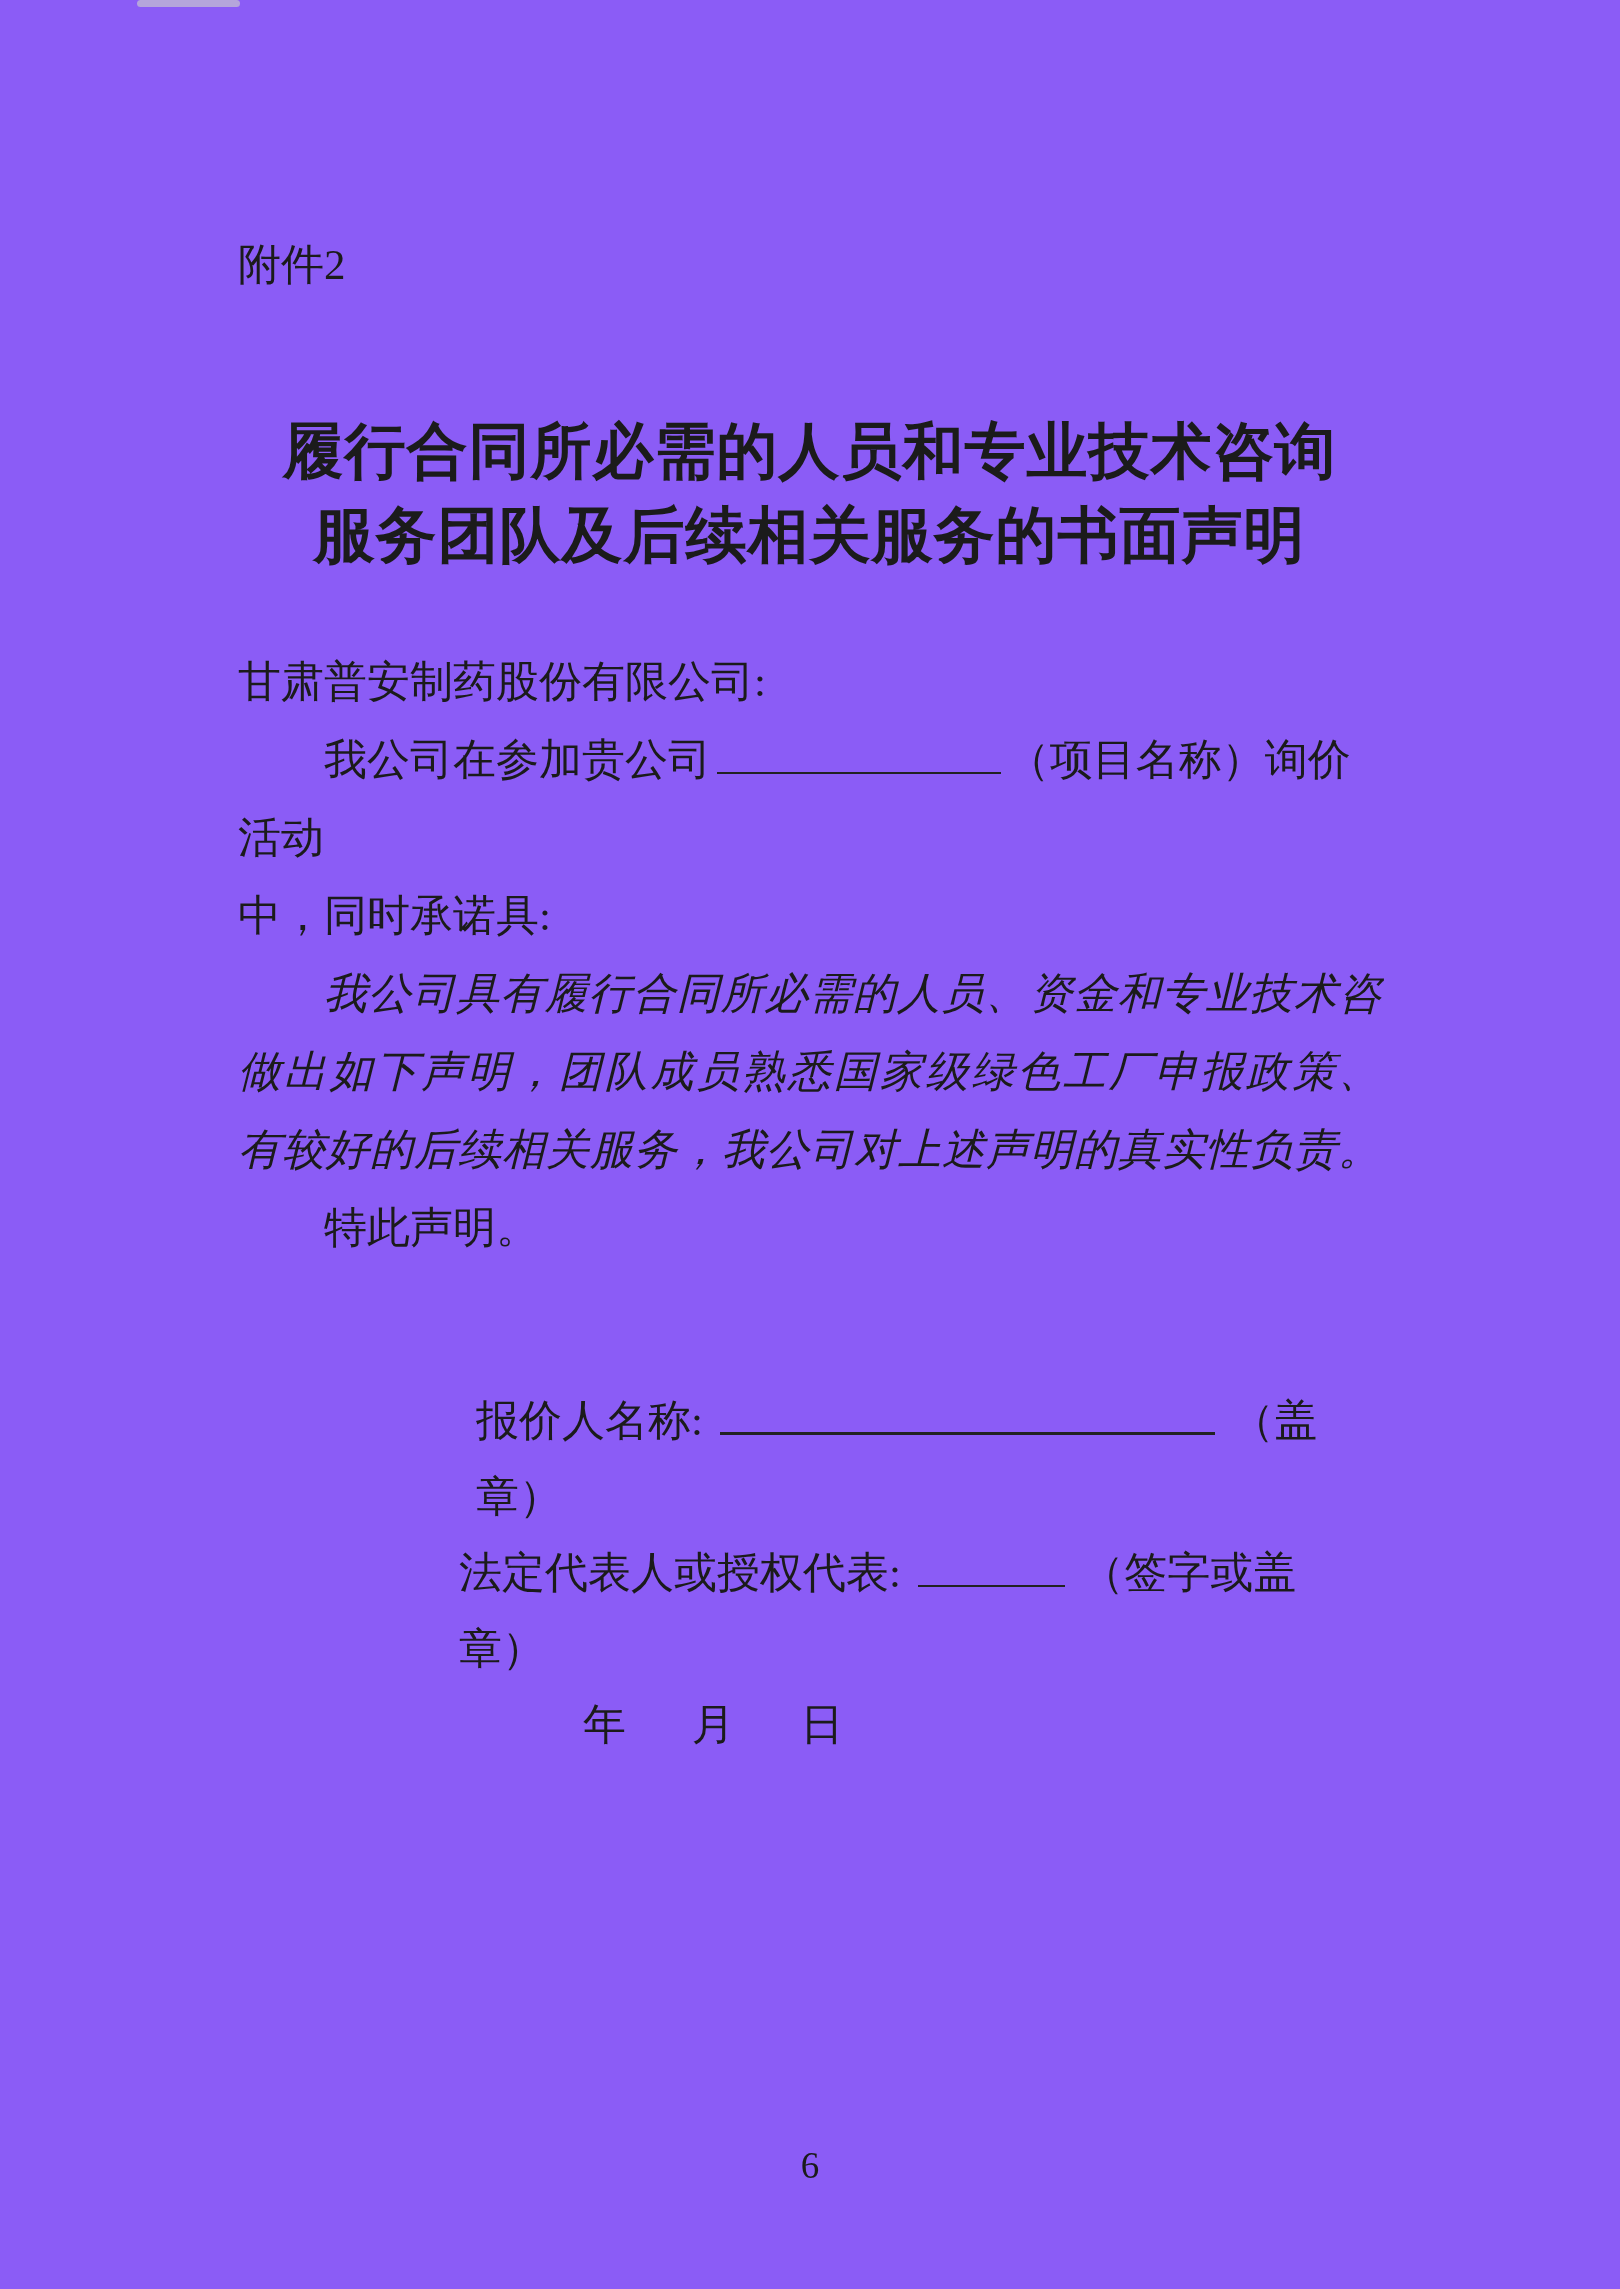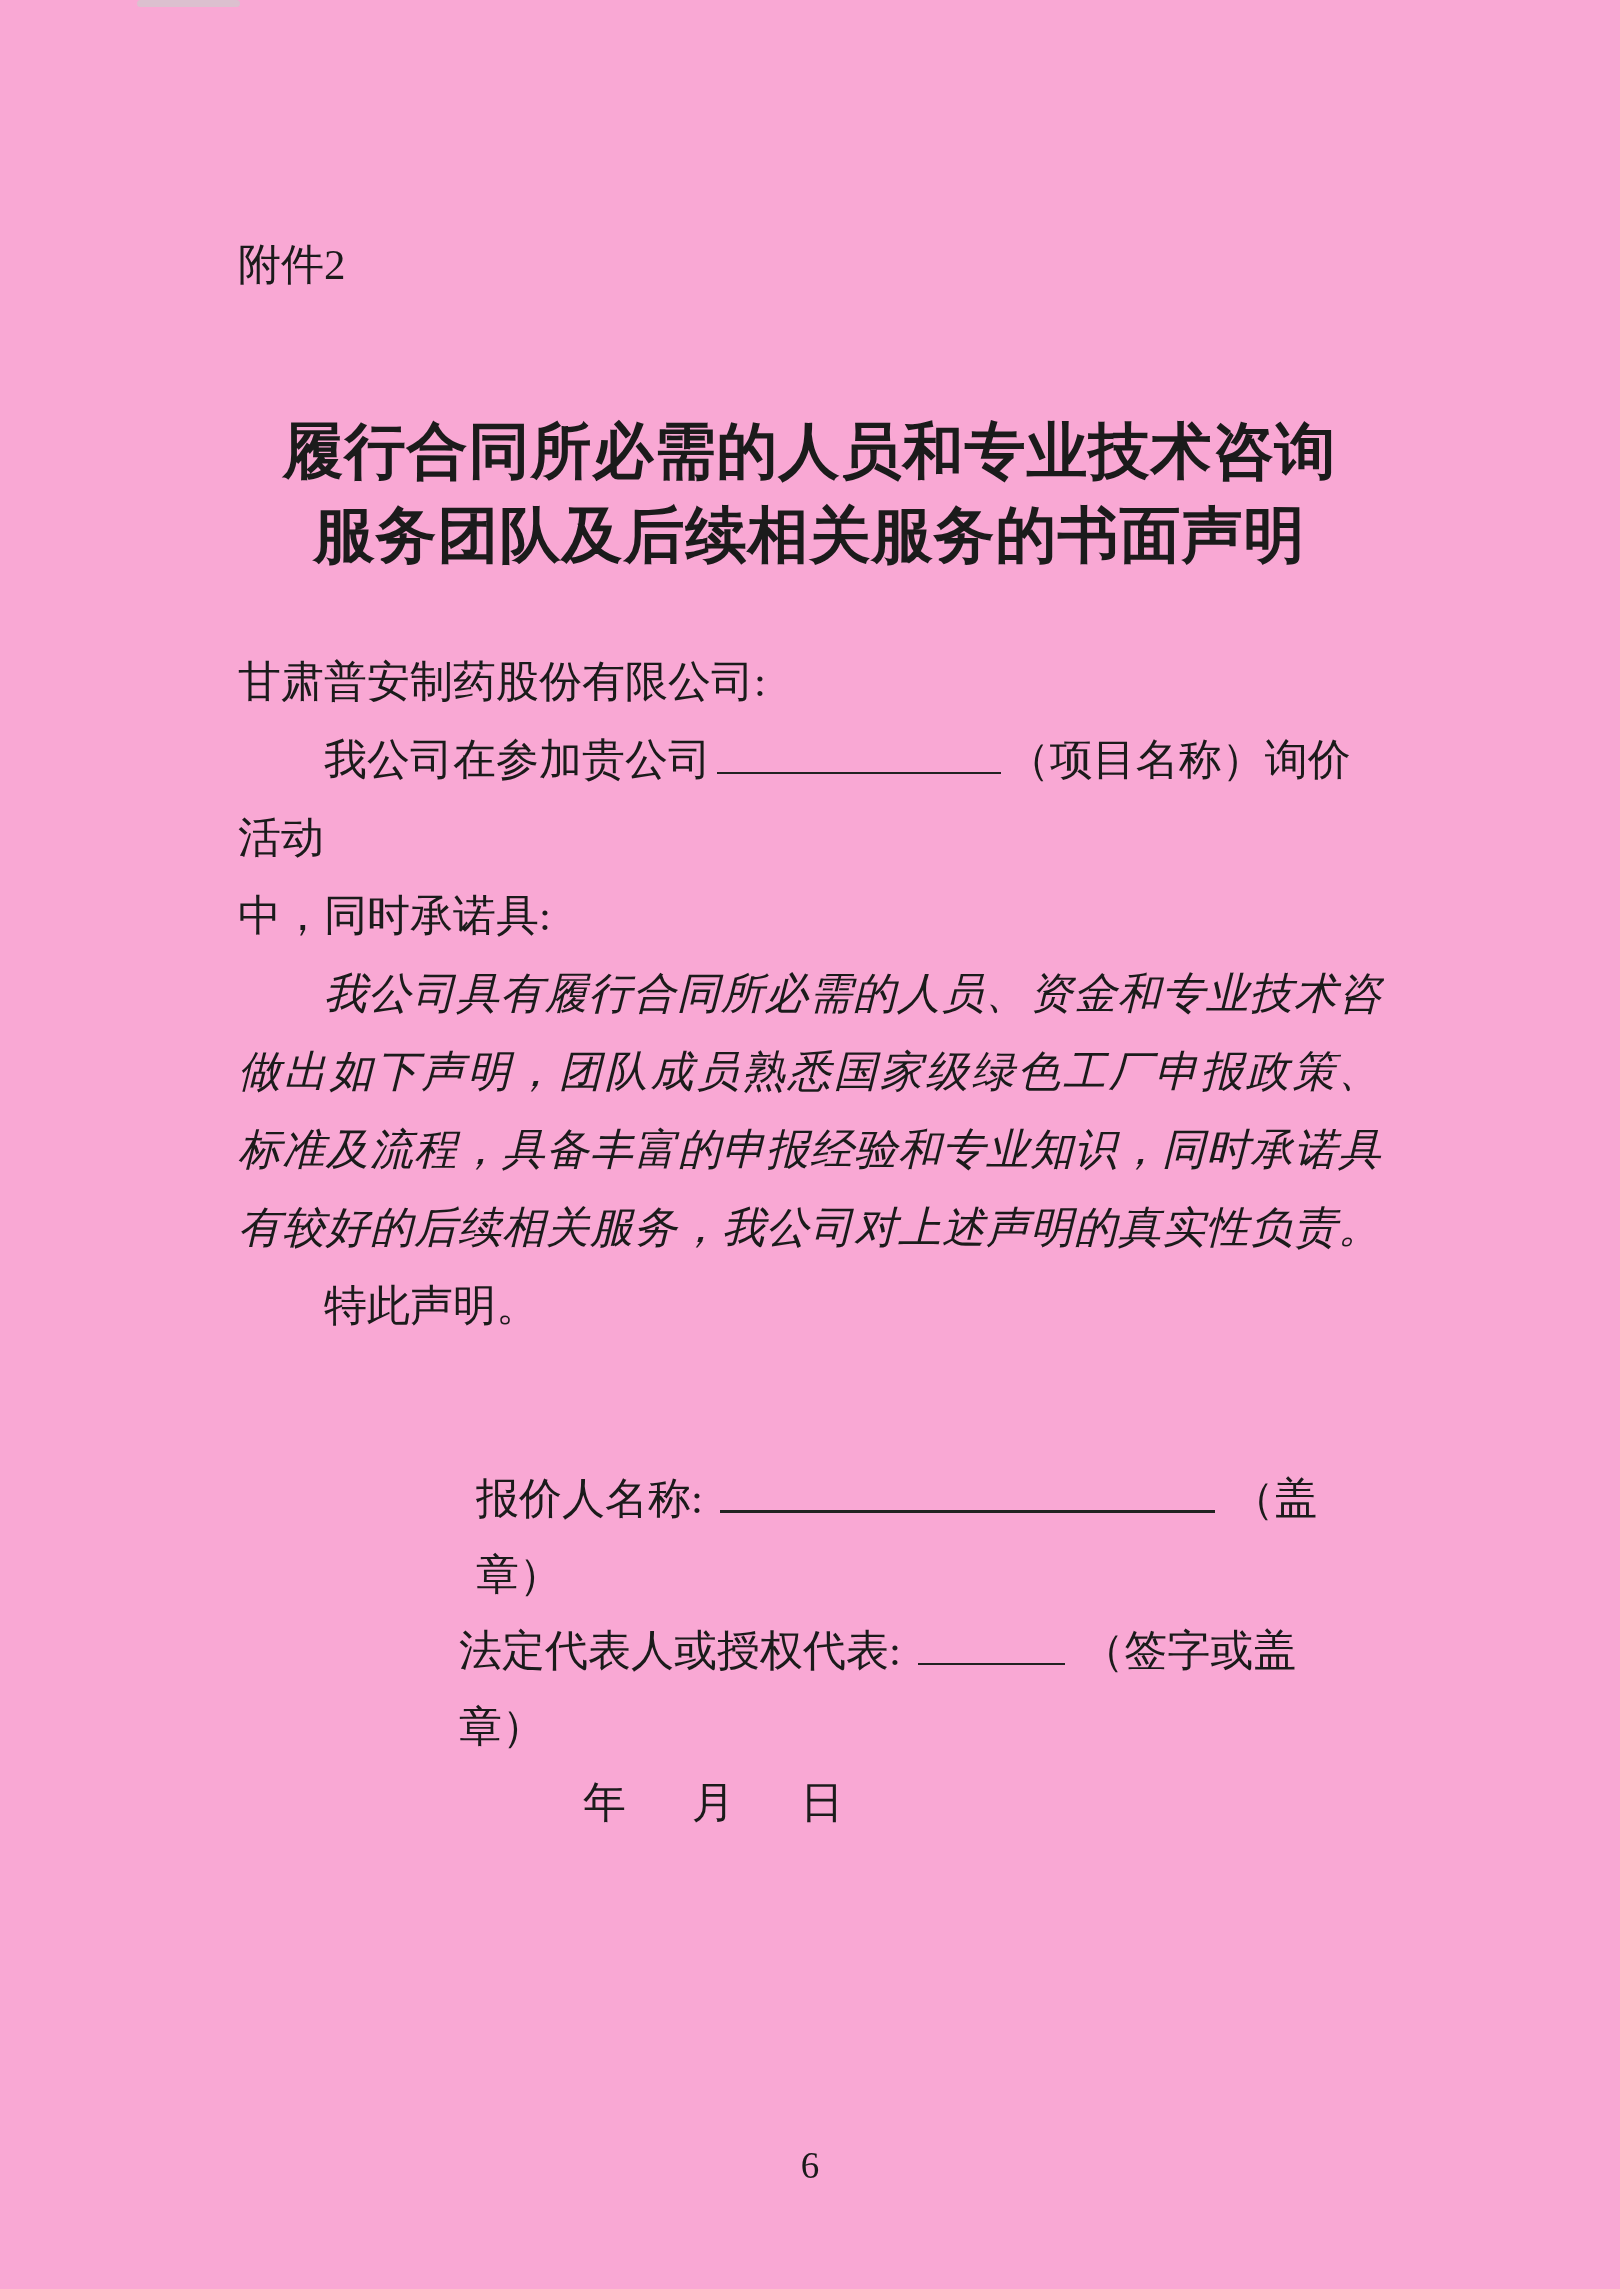--- a/index.html
+++ b/index.html
@@ -1,21 +1,21 @@
 <!DOCTYPE html>
 <html><head>
 <meta charset="utf-8">
 <style>
   * { box-sizing: border-box; }
   html, body { margin: 0; padding: 0; background: #ffffff; }
   .page {
     position: relative;
     width: 1620px;
     height: 2290px;
-    background: #f9a8d4;
+    background: #8b5cf6;
     font-family: "Liberation Serif", "DejaVu Serif", serif;
     color: #1b1b1b;
     overflow: hidden;
   }
   .scan-artifact {
     position: absolute;
     left: 137px; top: 0;
     width: 103px; height: 6.9px;
     background: #cccccc;
     border-radius: 3.9px;
@@ -97,21 +97,20 @@
       <div class="line">甘肃普安制药股份有限公司:</div>
 
       <div class="line indent">
         <span>我公司在参加贵公司</span><span class="blank blank-project"></span><span>（项目名称）询价活动</span>
       </div>
 
       <div class="line">中，同时承诺具:</div>
 
       <div class="line indent justify">我公司具有履行合同所必需的人员、资金和专业技术咨</div>
       <div class="line justify">做出如下声明，团队成员熟悉国家级绿色工厂申报政策、</div>
-      <div class="line justify">标准及流程，具备丰富的申报经验和专业知识，同时承诺具</div>
       <div class="line justify">有较好的后续相关服务，我公司对上述声明的真实性负责。</div>
 
       <div class="line indent">特此声明。</div>
 
       <div class="signature-block">
 
         <div class="sig-row-bidder">
           <span>报价人名称:</span>
           <span class="blank blank-bidder"></span>
           <span>（盖章）</span>

